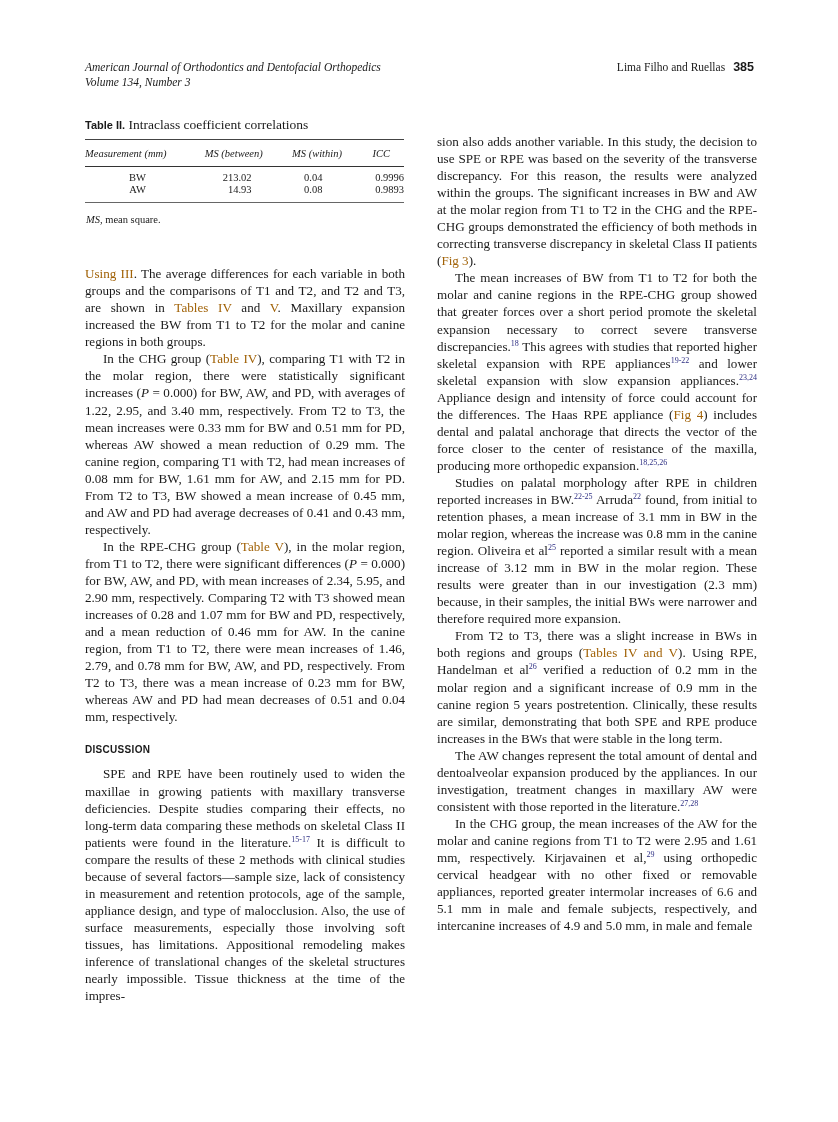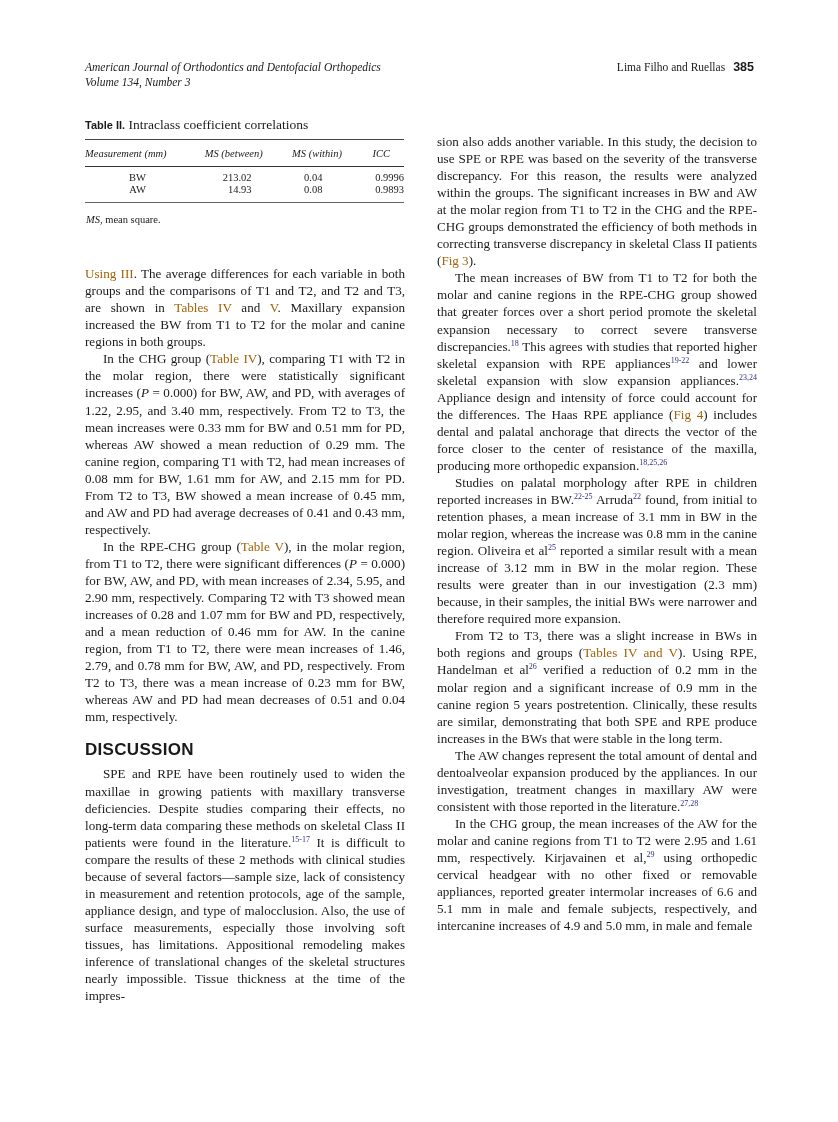--- a/index.html
+++ b/index.html
@@ -26,21 +26,21 @@
   tbody td { padding: 0; line-height: 12px; text-align: right; }
   tbody tr:first-child td { padding-top: 5px; }
   tbody tr:last-child td { padding-bottom: 6px; }
   tbody td:first-child { text-align: center; }
   tbody td.c2 { padding-right: 26px; }
   tbody td.c3 { padding-right: 34px; }
   tfoot tr { border-top: 1.6px solid #666; }
   .table-note { font-size: 10.5px; padding-top: 8px; }
   .table-note i { font-style: italic; }
   .after-table { margin-top: 36px; }
-  h2 { font-family: "Liberation Sans", sans-serif; font-size: 17px; font-weight: bold; margin: 16px 0 7px 0; letter-spacing: 0.3px; }
+  h2 { font-family: "Liberation Sans", sans-serif; font-size: 10px; font-weight: bold; margin: 16px 0 7px 0; letter-spacing: 0.3px; }
 </style>
 </head>
 <body>
 
 <div class="header-left">
   <div>American Journal of Orthodontics and Dentofacial Orthopedics</div>
   <div>Volume 134, Number 3</div>
 </div>
 <div class="header-right">
   <span class="authors">Lima Filho and Ruellas</span><span class="pagenum">385</span>

